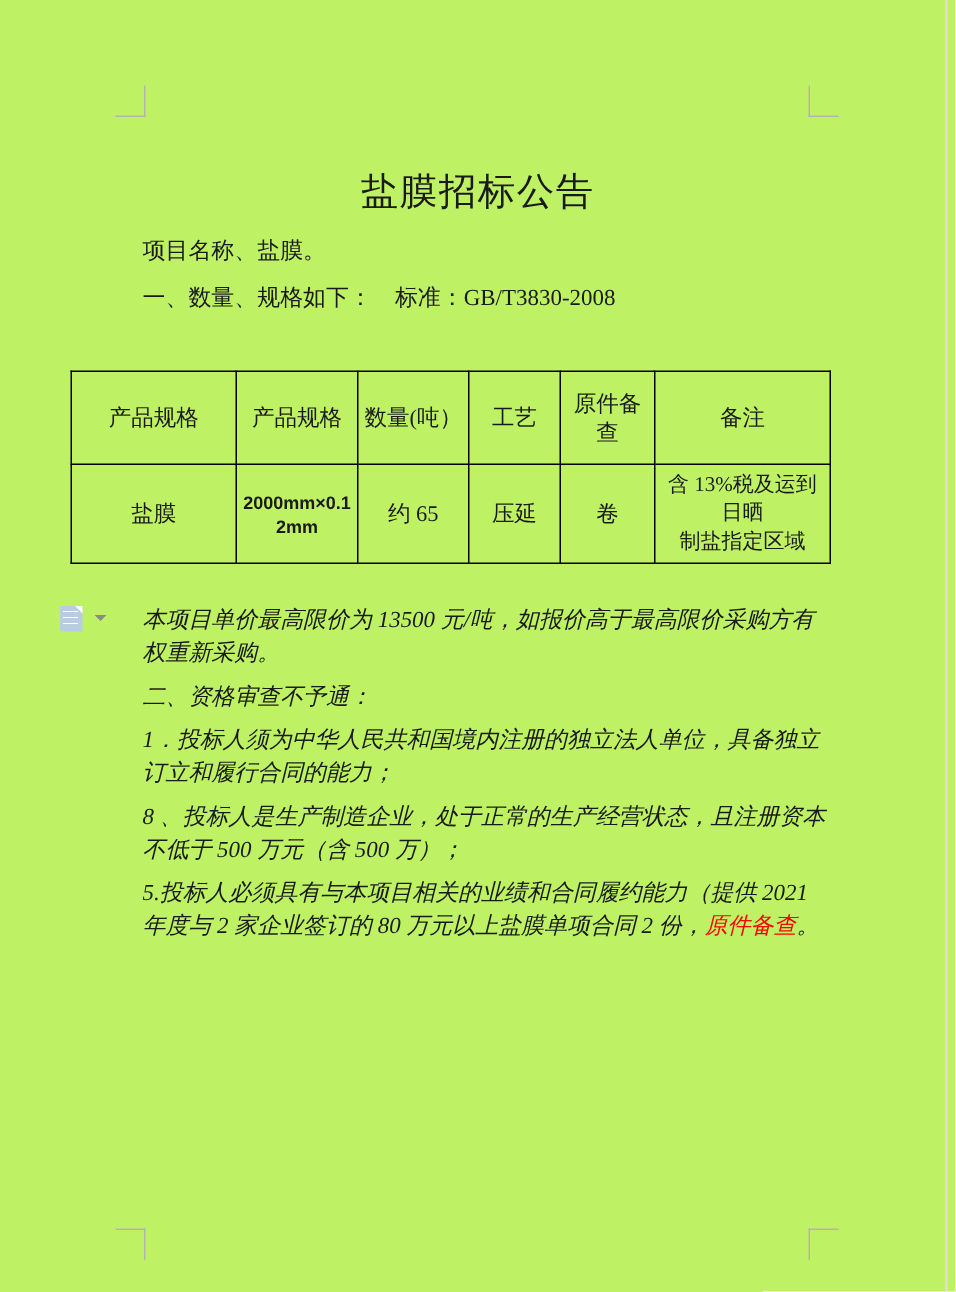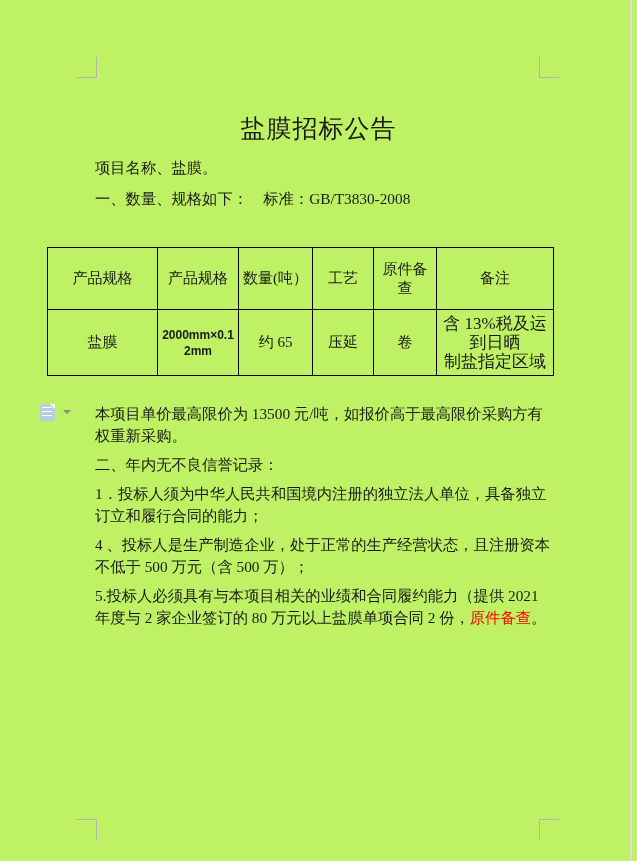--- a/index.html
+++ b/index.html
@@ -29,21 +29,21 @@
     font-size:15px;color:#1a1a1a;
   }
   table.spec-table td{
     border:1px solid #000000;text-align:center;vertical-align:middle;
     padding:0 2px;overflow:hidden;
   }
   tr.hdr td{height:61px;font-weight:normal;}
   tr.datarow td{height:65px;}
   td.cell-spec{font-family:"Liberation Sans","DejaVu Sans",sans-serif;font-weight:bold;
     font-size:12px;line-height:16px;word-break:break-all;}
-  td.cell-remark{font-size:17px;line-height:19px;white-space:pre-line;padding:0 1px;margin-top:32px;}
+  td.cell-remark{font-size:14px;line-height:19px;white-space:pre-line;padding:0 1px;margin-top:32px;}
   
   .paste-btn{position:absolute;left:38px;top:402px;width:34px;height:20px;cursor:pointer;}
   .paste-doc{
     position:absolute;left:2px;top:2px;width:15px;height:17px;background:#b8cce4;
     background-image:linear-gradient(to bottom,
       transparent 3px,#ffffff 3px,#ffffff 4px,
       transparent 4px,transparent 7px,#ffffff 7px,#ffffff 8px,
       transparent 8px,transparent 11px,#ffffff 11px,#ffffff 12px,transparent 12px);
     background-size:10px 17px;background-position:2px 0;background-repeat:no-repeat;
   }
@@ -53,21 +53,21 @@
   }
   .paste-arrow{
     position:absolute;left:25px;top:8px;width:0;height:0;
     border-left:4px solid transparent;border-right:4px solid transparent;
     border-top:4px solid #8a8a8a;
   }
   
   .body-text{position:absolute;left:95px;top:403px;width:482px;}
   .body-text p{
     margin:0 0 7px 0;font-size:15.3px;line-height:22px;
-    white-space:pre-line;color:#1a1a1a;
+    white-space:pre-line;color:#1a1a1a;font-style:italic;
   }
   .red{color:#ff0000;text-align:center;}
 </style>
 </head>
 <body>
 
 <div class="page">
 
   <div class="edge-line"></div>
 
@@ -112,22 +112,22 @@
     </table>
 
   <div class="paste-btn">
     <span class="paste-doc"></span>
     <span class="paste-arrow"></span>
   </div>
 
   <div class="body-text">
     <p>本项目单价最高限价为 13500 元/吨，如报价高于最高限价采购方有
 权重新采购。</p>
-    <p>二、年内无不良信誉记录：</p>
+    <p>二、资格审查不予通：</p>
     <p>1．投标人须为中华人民共和国境内注册的独立法人单位，具备独立
 订立和履行合同的能力；</p>
-    <p>4 、投标人是生产制造企业，处于正常的生产经营状态，且注册资本
+    <p>8 、投标人是生产制造企业，处于正常的生产经营状态，且注册资本
 不低于 500 万元（含 500 万）；</p>
     <p><span>5.投标人必须具有与本项目相关的业绩和合同履约能力（提供 2021
 年度与 2 家企业签订的 80 万元以上盐膜单项合同 2 份，</span><span class="red">原件备查</span><span>。</span></p>
   </div>
 
 </div>
 
 </body></html>

